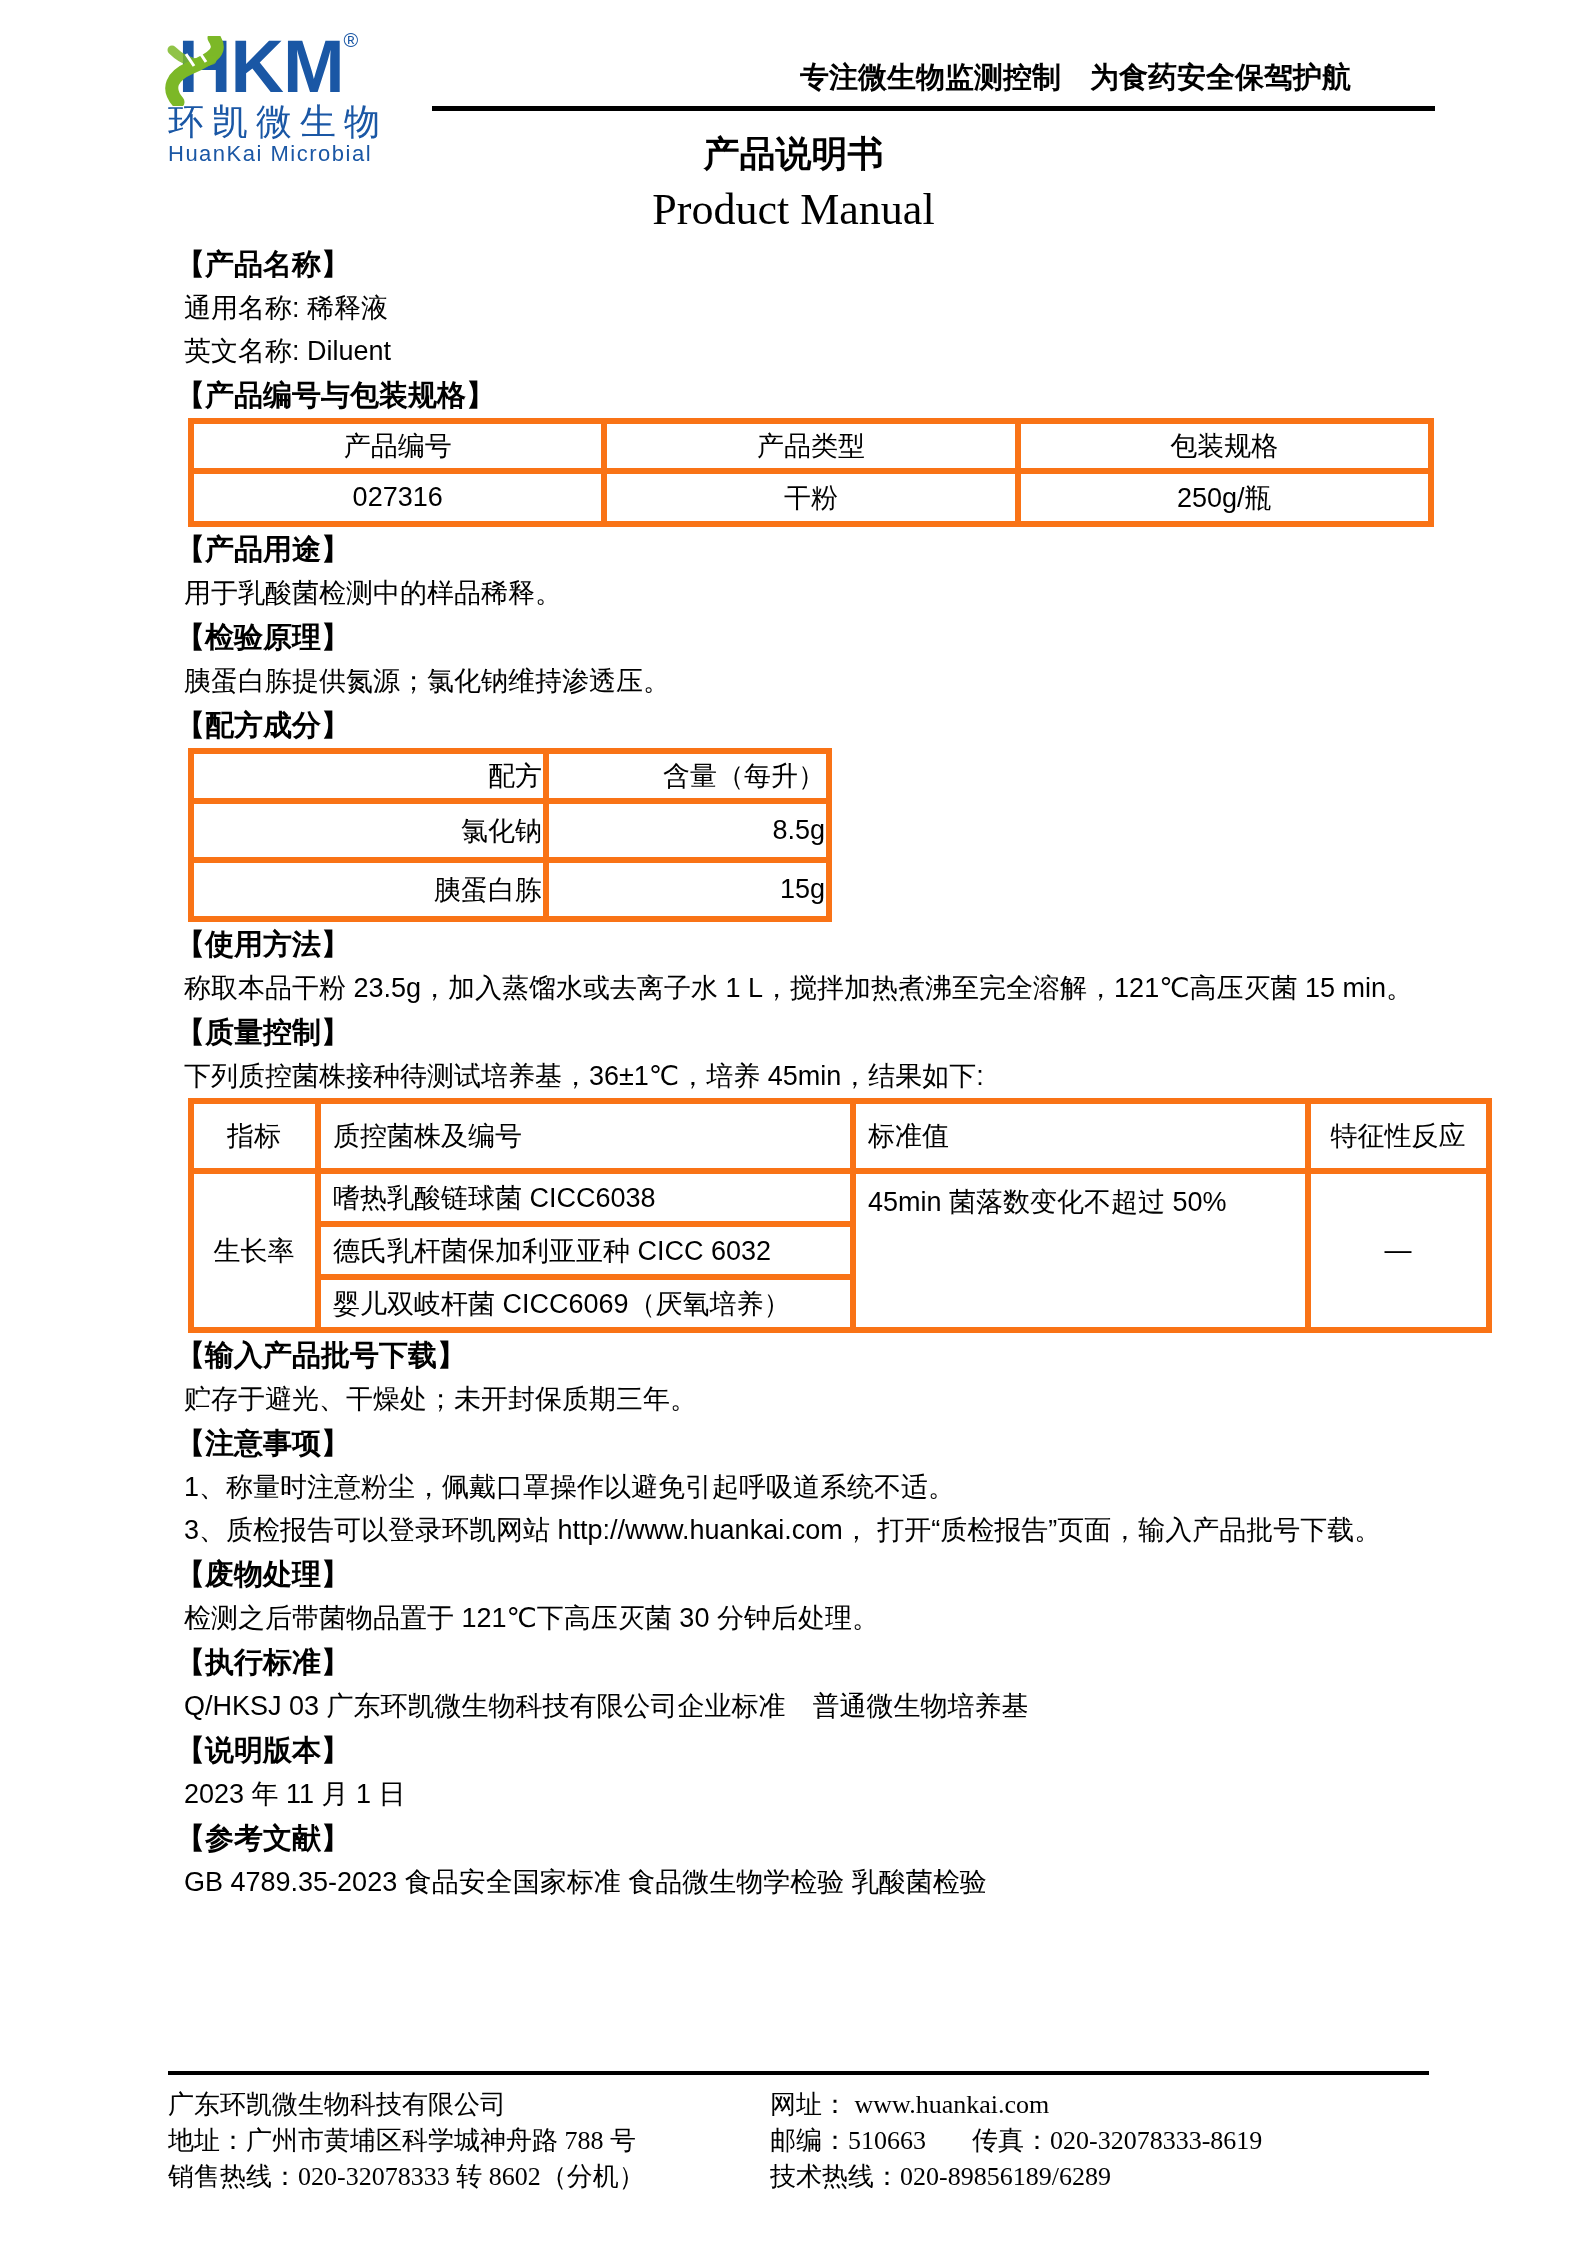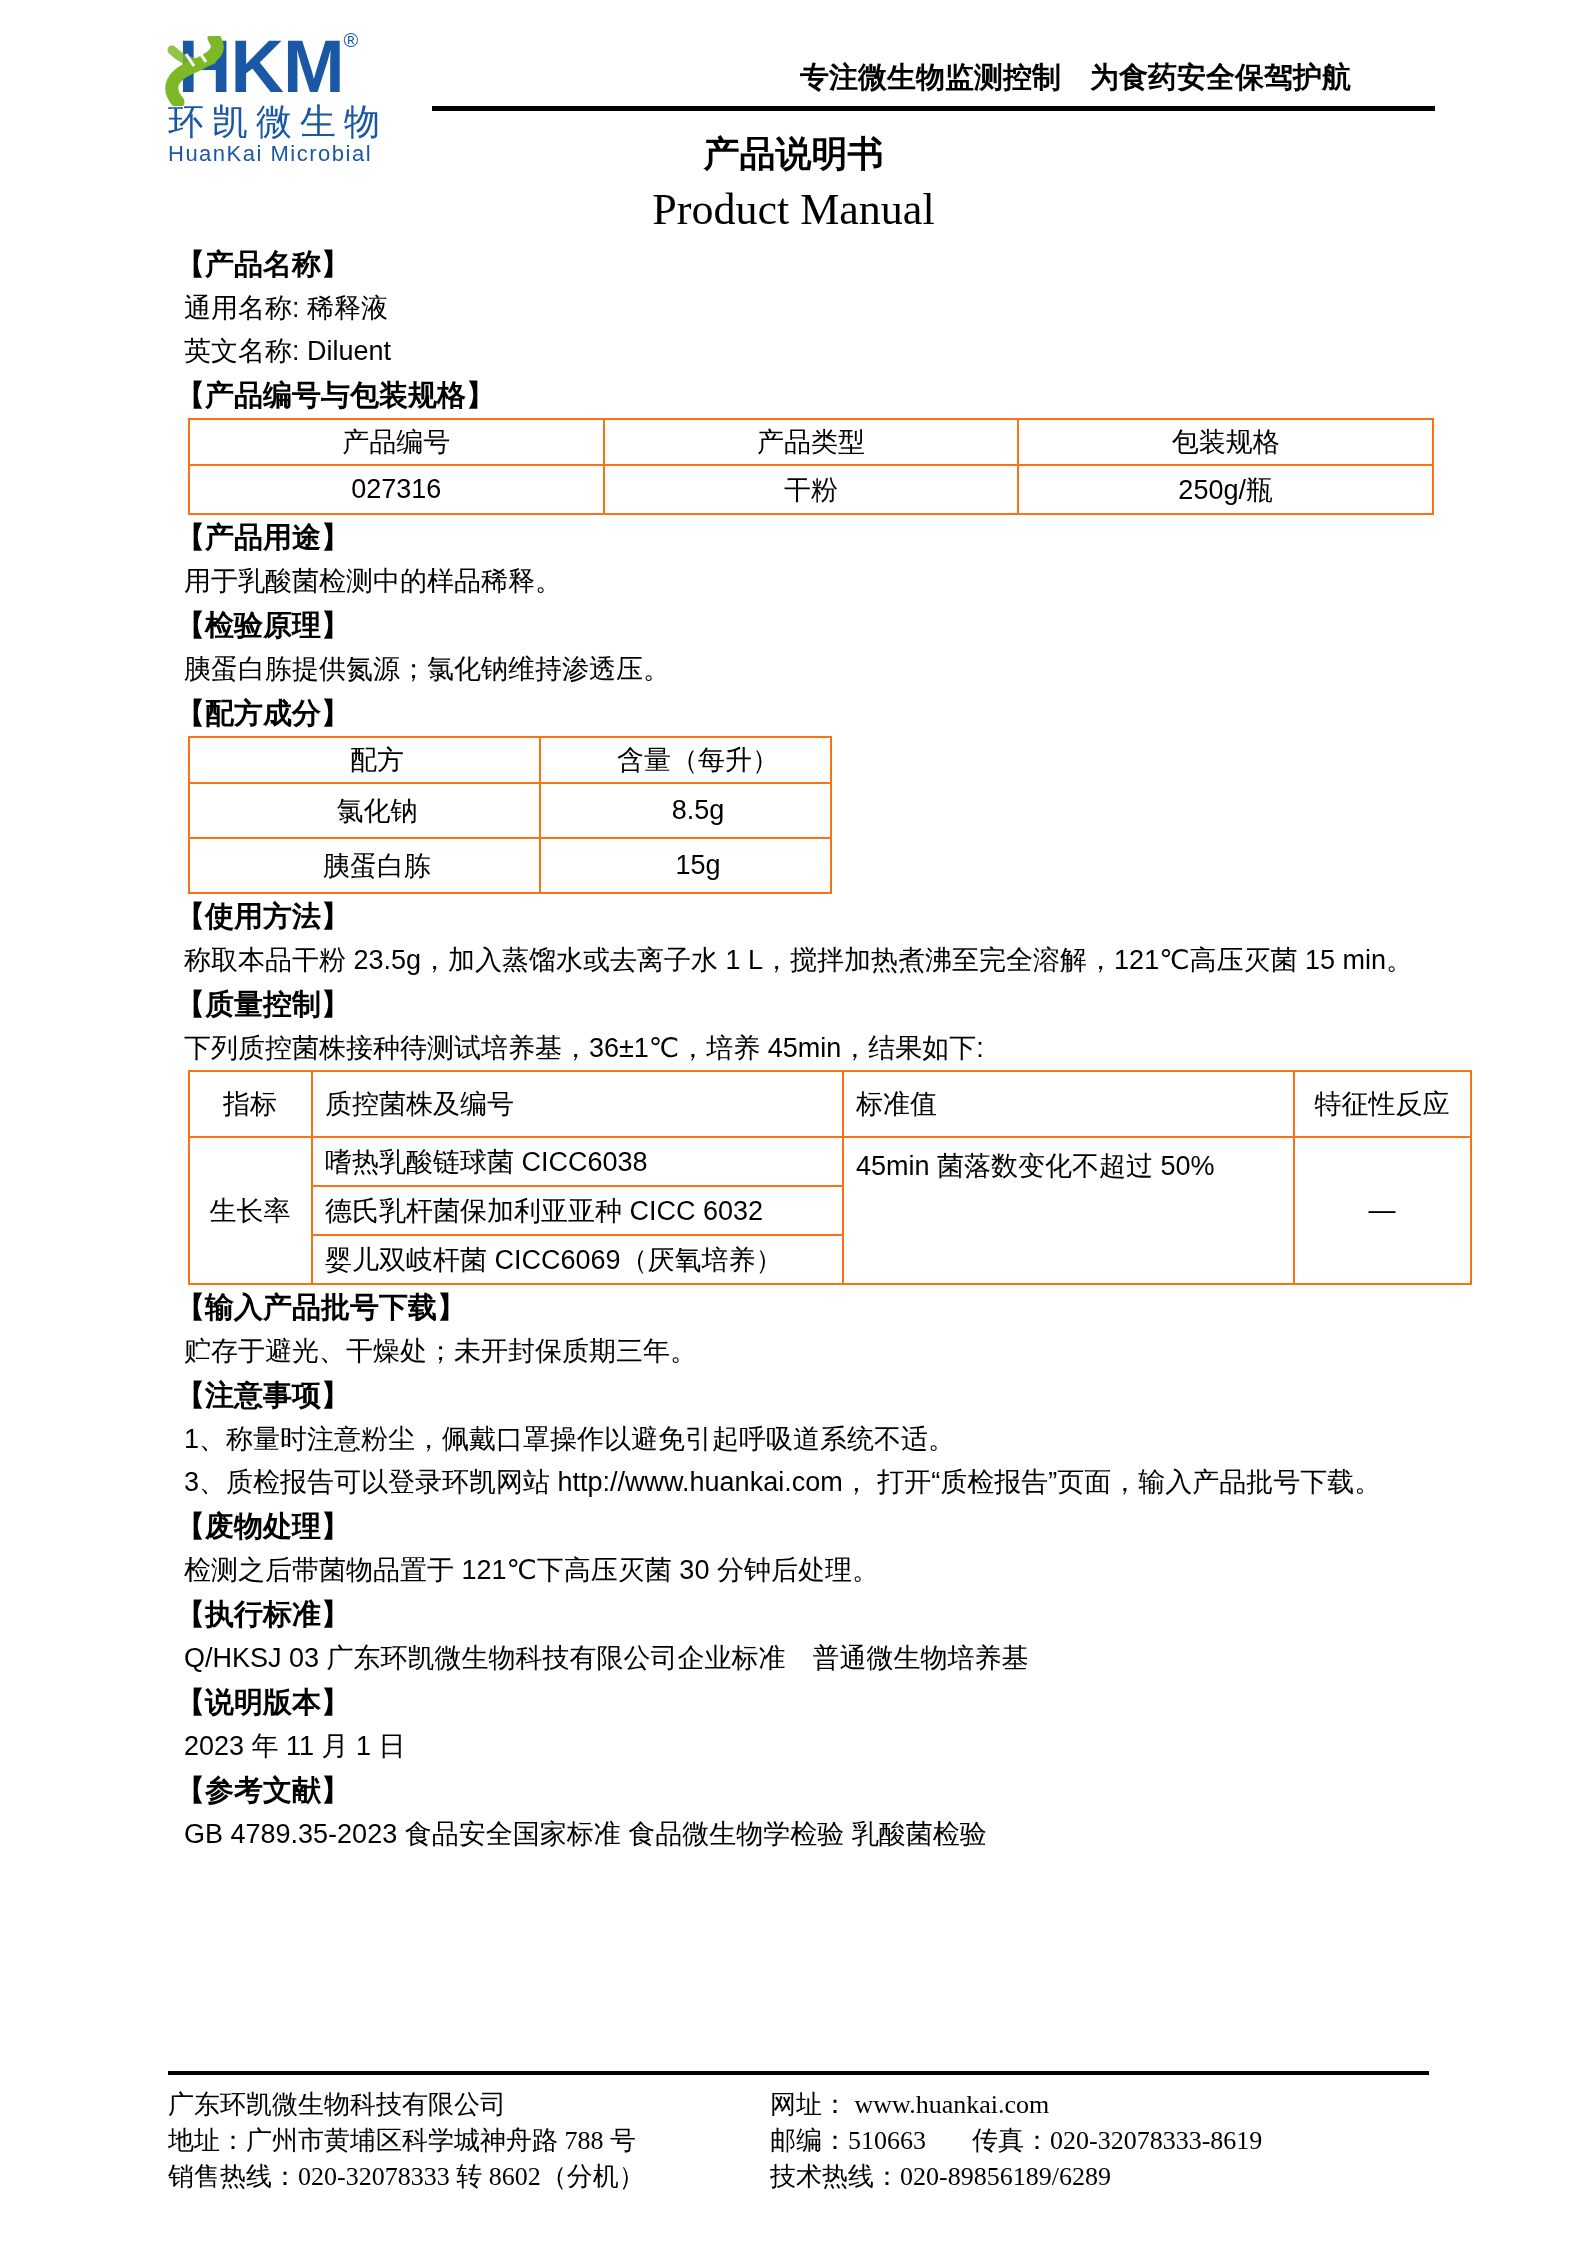--- a/index.html
+++ b/index.html
@@ -28,29 +28,29 @@
   
   .title-cn { text-align:center; font-size:36px; font-weight:800; line-height:56px; margin-top:4px; }
   .title-en { text-align:center; font-family:"Liberation Serif","DejaVu Serif",serif; font-size:44px; font-weight:400; line-height:56px; }
 
   
   .content { padding:4px 70px 0 176px; }
   .sec { font-size:29px; font-weight:700; line-height:45px; margin:0; }
   .body-line { font-size:27px; font-weight:400; line-height:43px; margin:0; padding-left:8px; }
 
   table { border-collapse:collapse; margin-left:12px; table-layout:fixed; }
-  td { border:2px solid #f97316; font-size:27px; font-weight:400; overflow:hidden; }
+  td { border:6px solid #f97316; font-size:27px; font-weight:400; overflow:hidden; }
 
   .t1 { width:1246px; }
   .t1 td { text-align:center; }
   .t1 .hrow td { height:42px; }
   .t1 .drow td { height:45px; }
 
   .t2 { width:644px; }
-  .t2 td { text-align:center; padding-left:26px; }
+  .t2 td { text-align:right; padding-left:26px; }
   .t2 .hrow td { height:42px; }
   .t2 .drow td { height:51px; }
   .t2 .c1 { width:322px; }
 
   .qc { width:1246px; }
   .qc td { text-align:left; padding-left:12px; }
   .qc .hrow td { height:62px; }
   .qc .drow td { height:45px; }
   .qc .col-ind { width:120px; text-align:center; padding-left:0; }
   .qc .col-strain { width:516px; }

